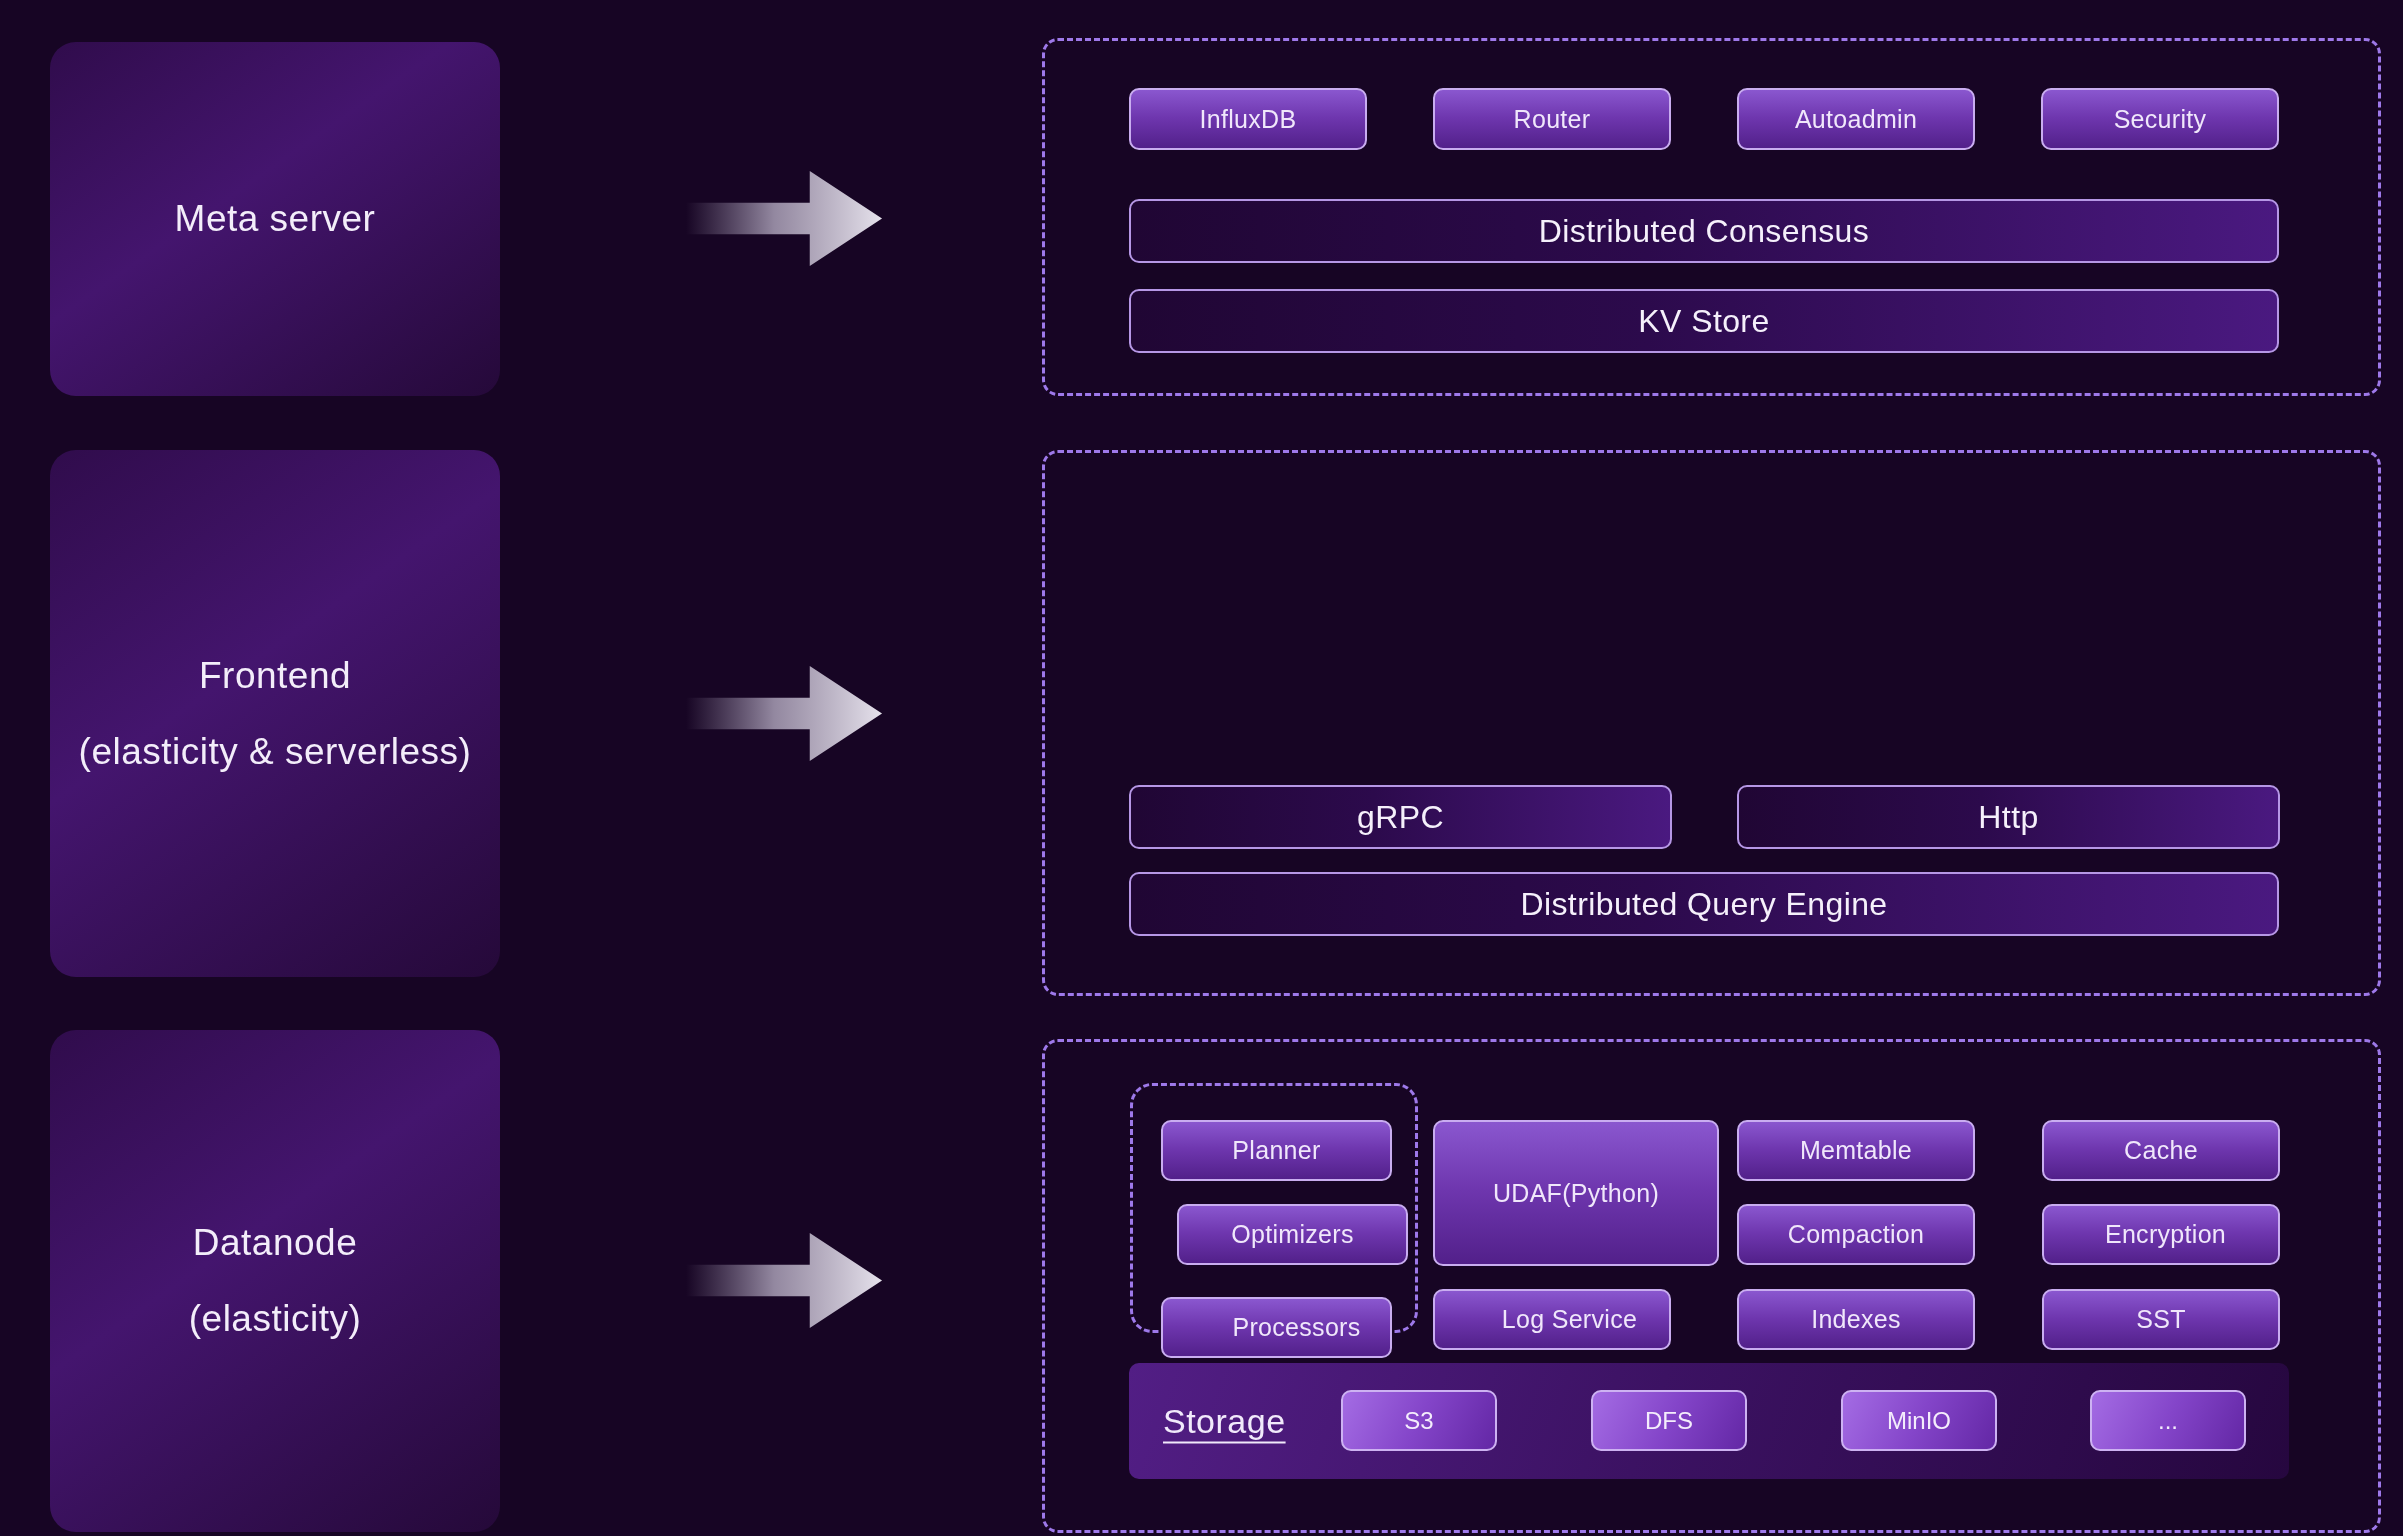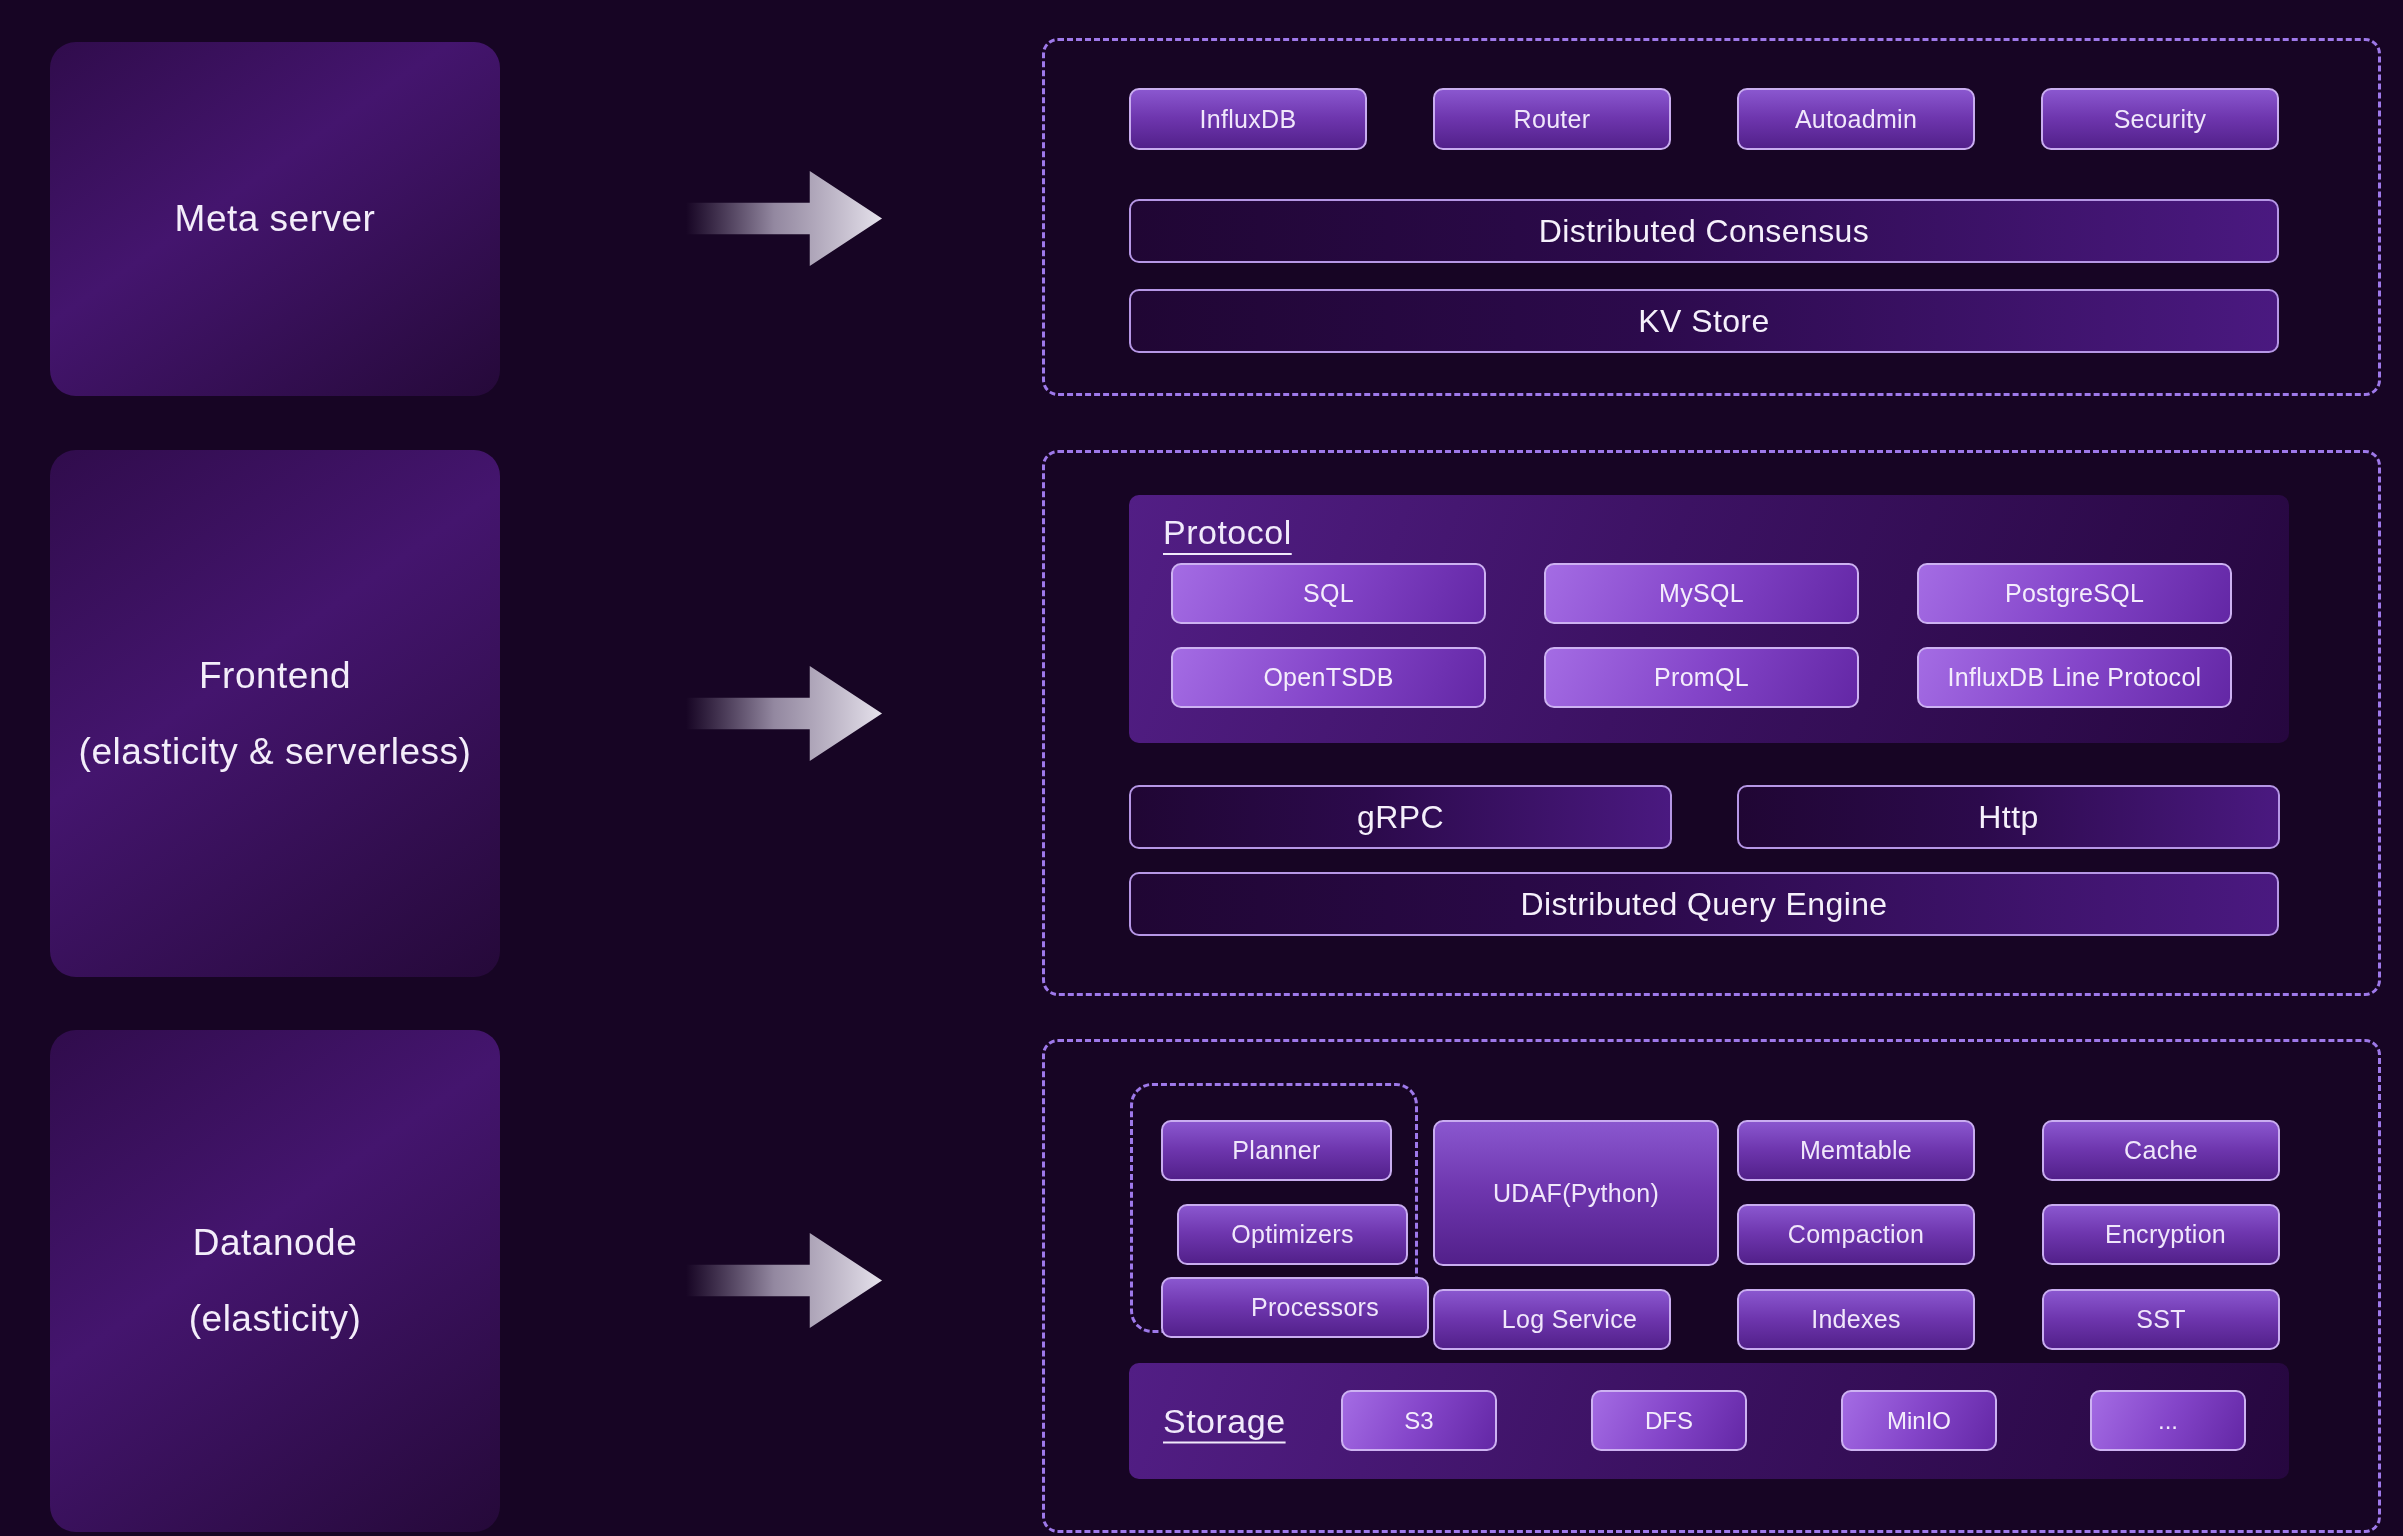--- a/index.html
+++ b/index.html
@@ -87,21 +87,21 @@
   }
   .dn-chip {
     position:absolute; height:61px;
     background:linear-gradient(180deg,#8a57cf 0%,#6e36ae 48%,#52208a 100%);
     border:2px solid #c9adf0; border-radius:10px;
     display:flex; align-items:center; justify-content:center;
     font-size:25px; color:#f0e7fb; letter-spacing:0.3px;
   }
   #dn-planner    { left:116px;  top:78px;  width:231px; }
   #dn-optimizers { left:132px;  top:162px; width:231px; }
-  #dn-processors { left:116px;  top:235px; width:268px;padding-left:40px; }
+  #dn-processors { left:116px;  top:255px; width:231px;padding-left:40px; }
   #dn-udaf       { left:388px;  top:78px;  width:286px; height:146px; }
   #dn-log        { left:388px;  top:247px; width:238px;padding-left:35px; }
   #dn-memtable   { left:692px;  top:78px;  width:238px; }
   #dn-compaction { left:692px;  top:162px; width:238px; }
   #dn-indexes    { left:692px;  top:247px; width:238px; }
   #dn-cache      { left:997px; top:78px;  width:238px; }
   #dn-encryption { left:997px; top:162px; width:238px;padding-left:9px; }
   #dn-sst        { left:997px; top:247px; width:238px; }
   #storage-panel { top:321px; height:116px; }
   #storage-heading { top:50%; transform:translateY(-50%); }
@@ -159,33 +159,20 @@
       <div class="chip">InfluxDB</div>
       <div class="chip">Router</div>
       <div class="chip">Autoadmin</div>
       <div class="chip">Security</div>
     </div>
     <div class="bar" id="bar-consensus">Distributed Consensus</div>
     <div class="bar" id="bar-kv">KV Store</div>
   </div>
 
   <div class="panel" id="panel-frontend">
-    <div class="subpanel" id="protocol-panel">
-      <div class="subpanel-heading">Protocol</div>
-      <div class="proto-row" id="proto-row-1">
-        <div class="proto-btn">SQL</div>
-        <div class="proto-btn">MySQL</div>
-        <div class="proto-btn">PostgreSQL</div>
-      </div>
-      <div class="proto-row" id="proto-row-2">
-        <div class="proto-btn">OpenTSDB</div>
-        <div class="proto-btn">PromQL</div>
-        <div class="proto-btn">InfluxDB Line Protocol</div>
-      </div>
-    </div>
     <div class="bar half" id="bar-grpc">gRPC</div>
     <div class="bar half" id="bar-http">Http</div>
     <div class="bar" id="bar-engine">Distributed Query Engine</div>
   </div>
 
   <div class="panel" id="panel-datanode">
     <div class="subdashed"></div>
     <div class="dn-chip" id="dn-planner">Planner</div>
     <div class="dn-chip" id="dn-optimizers">Optimizers</div>
     <div class="dn-chip" id="dn-processors">Processors</div>

